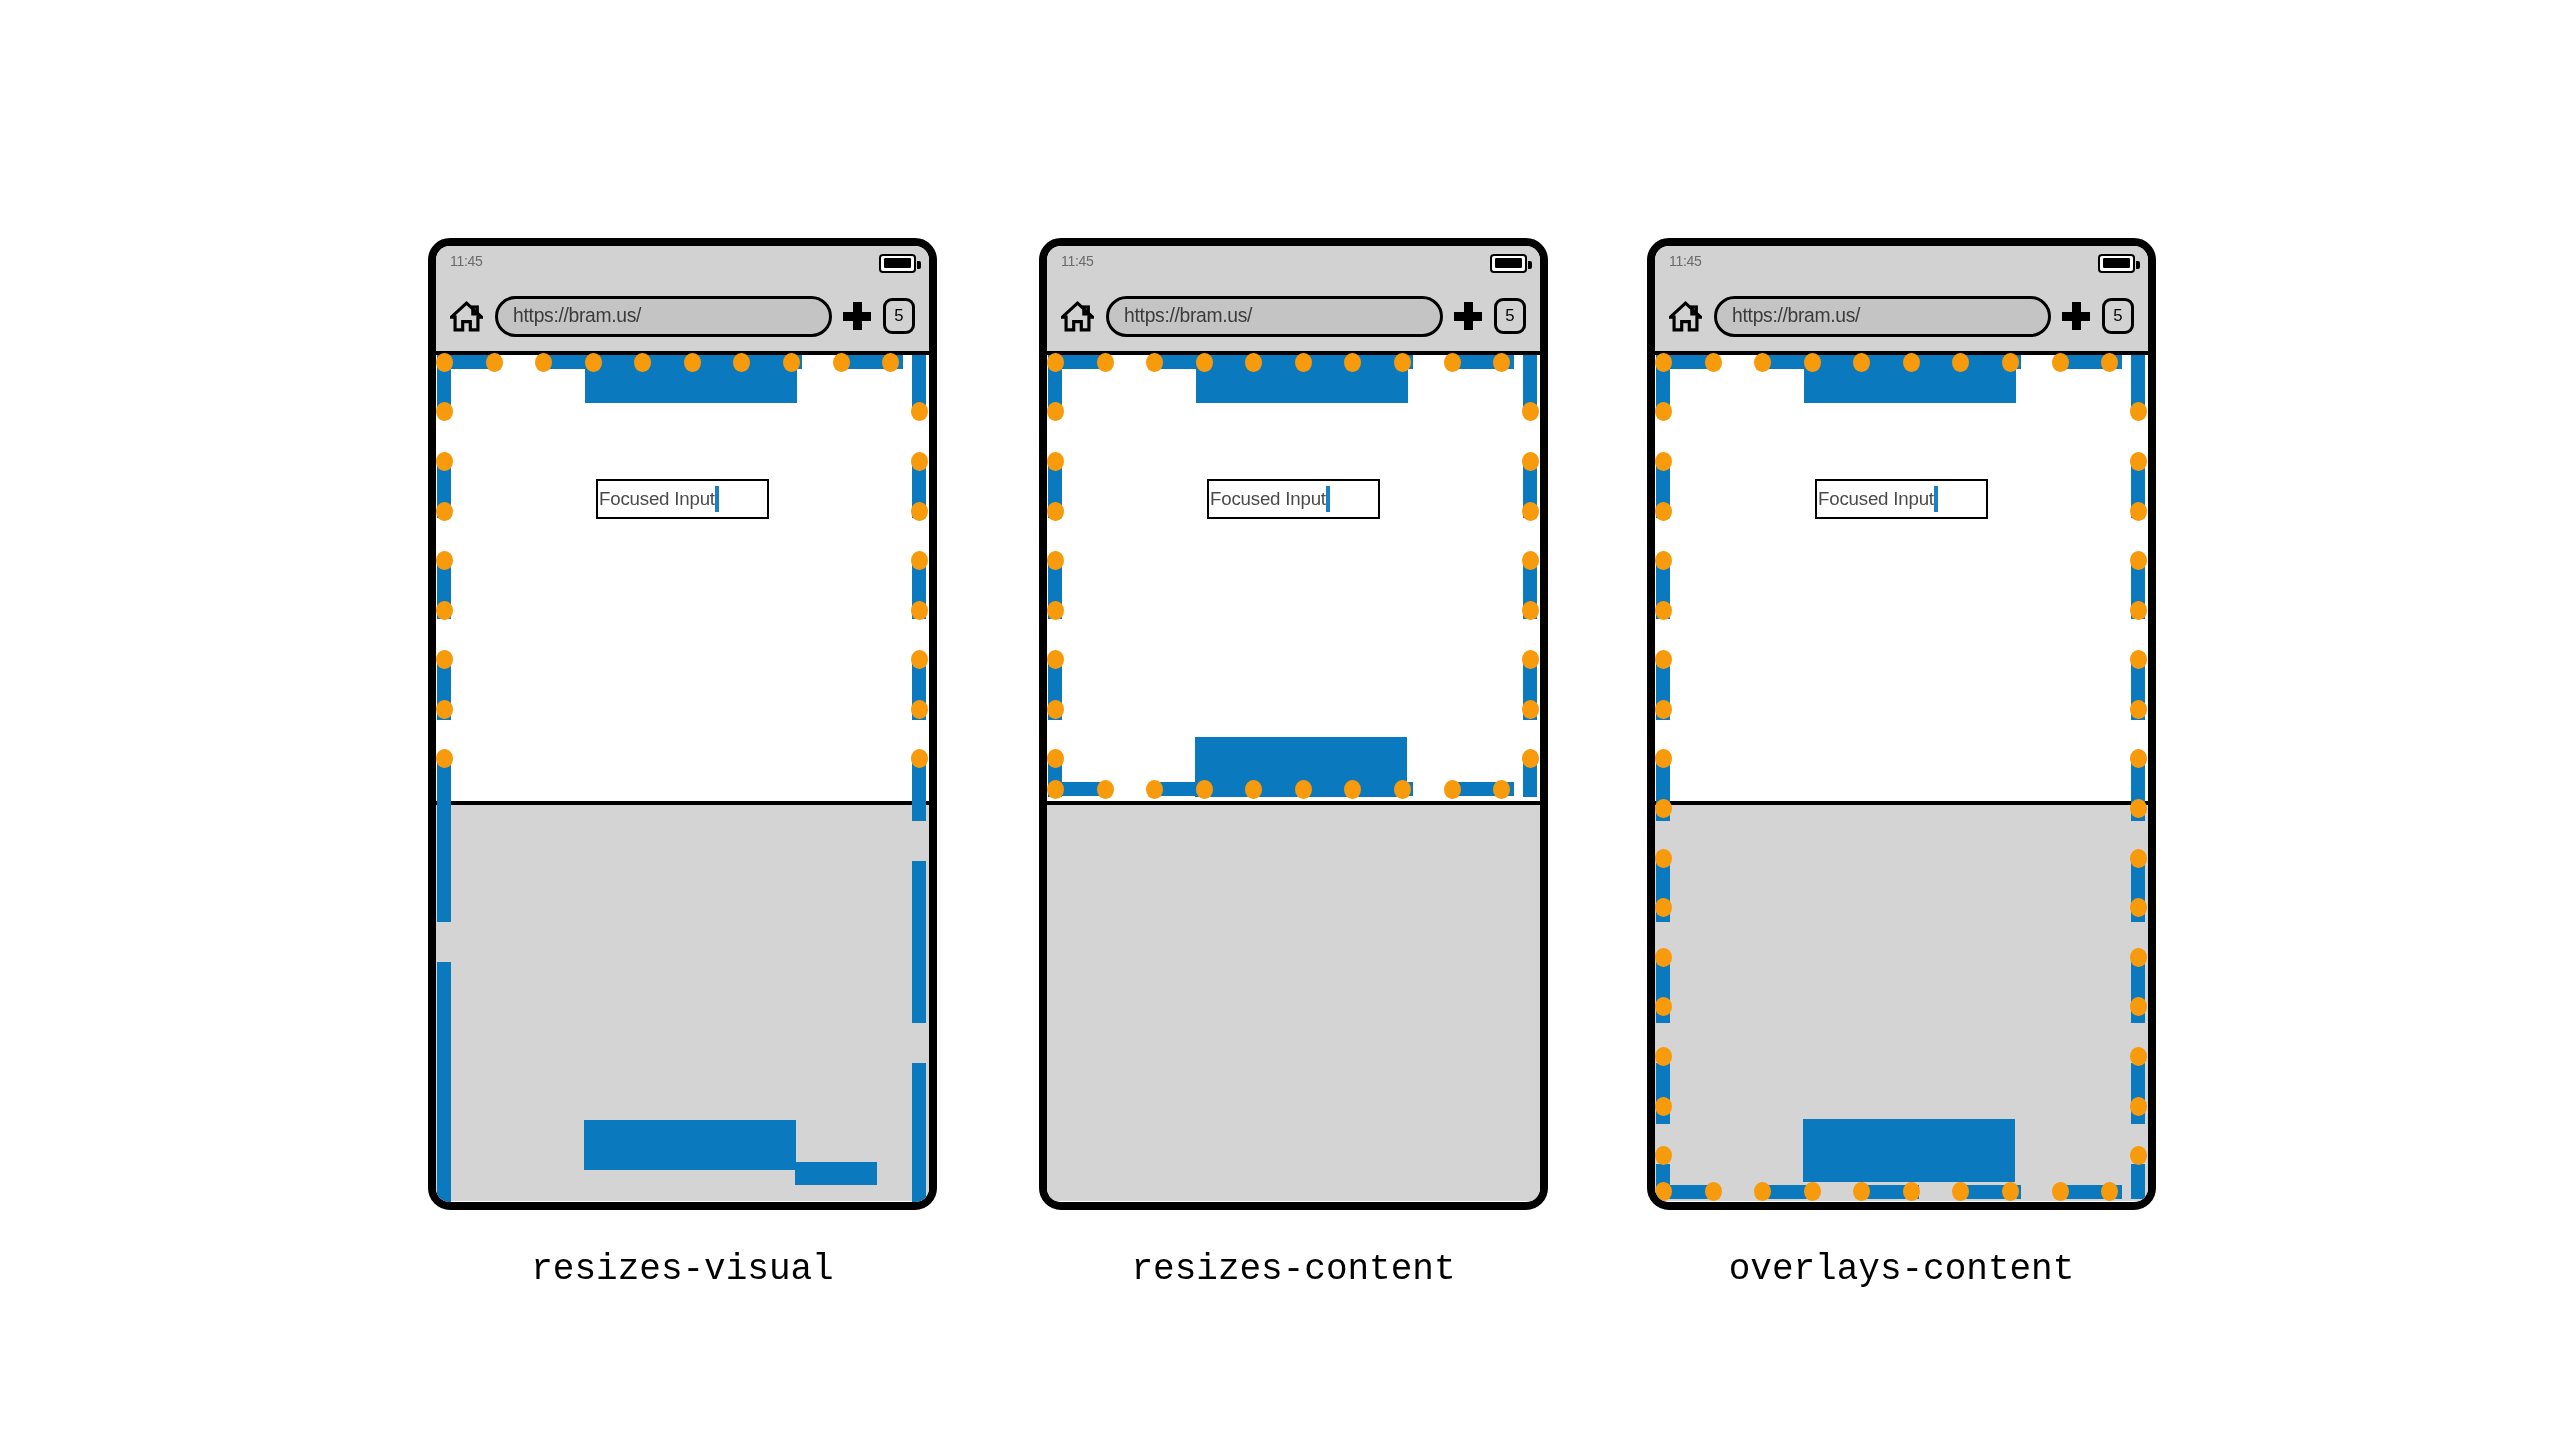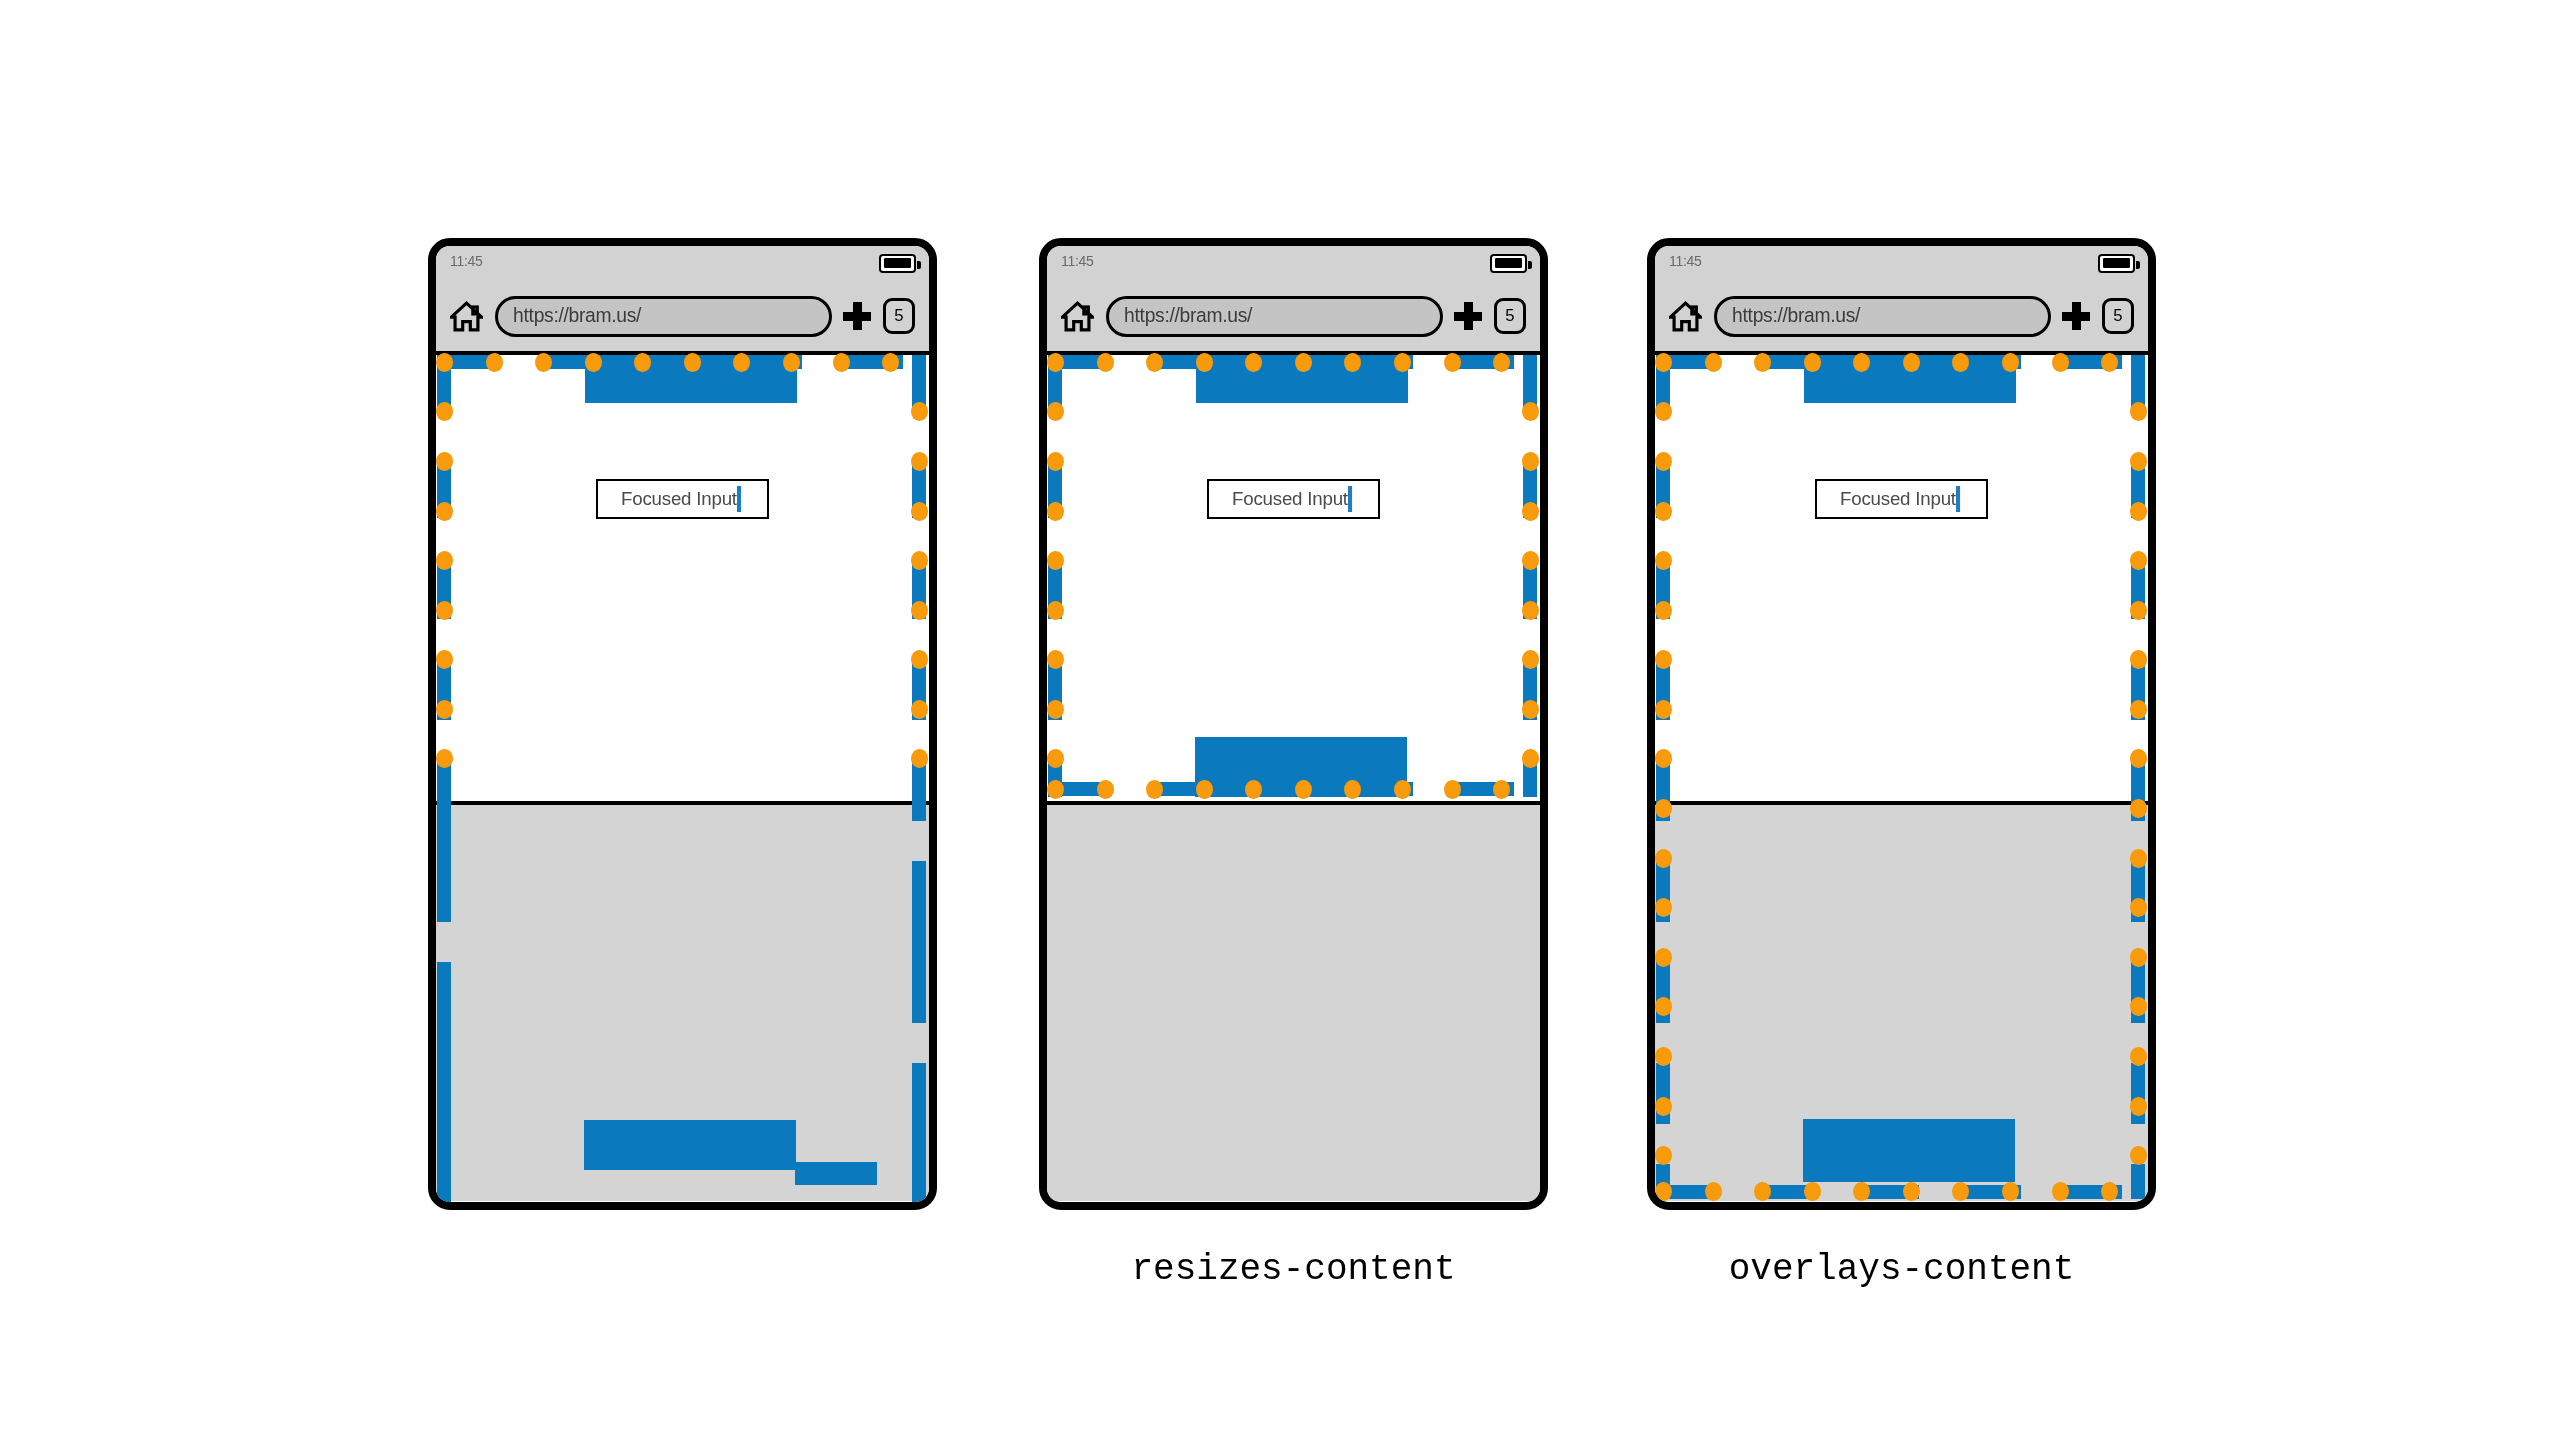--- a/index.html
+++ b/index.html
@@ -51,21 +51,21 @@
 
   
   .measurebox { position:absolute; pointer-events:none; }
   .dashline { position:absolute; background:#0b79be; }
   .dot { position:absolute; width:16.7px; height:19.3px; border-radius:50%;
          background:#f79a0b; }
 
   
   .inputwrap { position:absolute; display:flex; align-items:center;
                border:2.6px solid #000; background:#fff; height:40px;
-               padding:0 23px; }
+               padding:0 1px; }
   .inputtext { font-size:18.7px; color:#4a4a4a; letter-spacing:-0.2px;
                white-space:nowrap; }
   .caret { display:inline-block; width:3.9px; height:26px; background:#1b7fc4;
            margin-left:0.6px; }
 
   
   .caption { position:absolute; width:509px; text-align:center;
              font-family:"Liberation Mono", monospace; font-size:36px;
              color:#000; letter-spacing:0px; }
 </style>
@@ -150,20 +150,21 @@
         <div class="dot" style="left: 475px; top: 355px; background: rgb(247, 154, 11);"></div>
         <div class="dot" style="left: 475px; top: 404px; background: rgb(247, 154, 11);"></div>
         <div class="dot" style="left: 475px; top: 454px; background: rgb(247, 154, 11);"></div>
         <div class="dot" style="left: 475px; top: 503px; background: rgb(247, 154, 11);"></div>
       </div>
       <div class="inputwrap" style="left: 160px; top: 233px; width: 173px;">
         <span class="inputtext" title="Focused Input">Focused Input</span>
         <span class="caret"></span>
       </div>
     </div>
+    <div class="caption" style="left: 428px; top: 1249px;">resizes-visual</div>
     <div class="phone" style="left: 1039px; top: 238px; border-color: rgb(0, 0, 0);">
       <div class="chrome" style="background: rgb(210, 210, 210);">
         <div class="statusbar">
           <div class="clock">11:45</div>
           <div class="battery"></div>
         </div>
         <div class="toolbar">
           <div class="home-icon"><svg viewBox="0 0 52 48" width="33" height="31">
               <path d="M26 3 L2 25 L8 25 L8 45 L20 45 L20 32 L32 32 L32 45 L44 45 L44 25 L50 25 Z" fill="none" stroke="#000" stroke-width="5" stroke-linejoin="miter"></path>
               <rect x="36" y="9" width="7" height="11" fill="none" stroke="#000" stroke-width="5"></rect>

